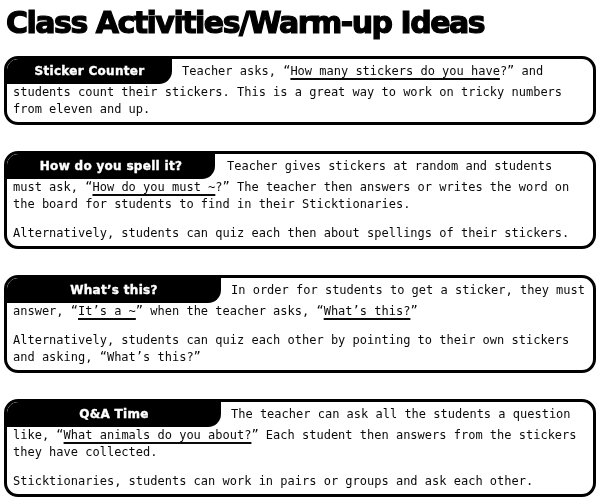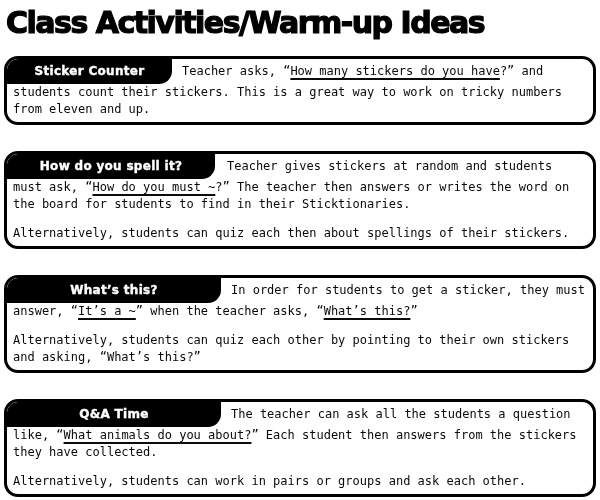--- a/index.html
+++ b/index.html
@@ -96,15 +96,15 @@
   <div class="card-body">
       <p class="para para-first"><span class="run">In order for students to get a sticker, they must answer, “</span><span class="run underline">It’s a ~</span><span class="run">” when the teacher asks, “</span><span class="run underline">What’s this?</span><span class="run">”</span></p>
       <p class="para"><span class="run">Alternatively, students can quiz each other by pointing to their own stickers and asking, “What’s this?”</span></p>
     </div>
 </section>
 
 <section class="card">
   <div class="badge badge-3">Q&amp;A Time</div>
   <div class="card-body">
       <p class="para para-first"><span class="run">The teacher can ask all the students a question like, “</span><span class="run underline">What animals do you about?</span><span class="run">” Each student then answers from the stickers they have collected.</span></p>
-      <p class="para"><span class="run">Alternatively, students can work in pairs or groups and ask each other.</span></p>
+      <p class="para"><span class="run">Sticktionaries, students can work in pairs or groups and ask each other.</span></p>
     </div>
 </section>
 
 </body></html>

